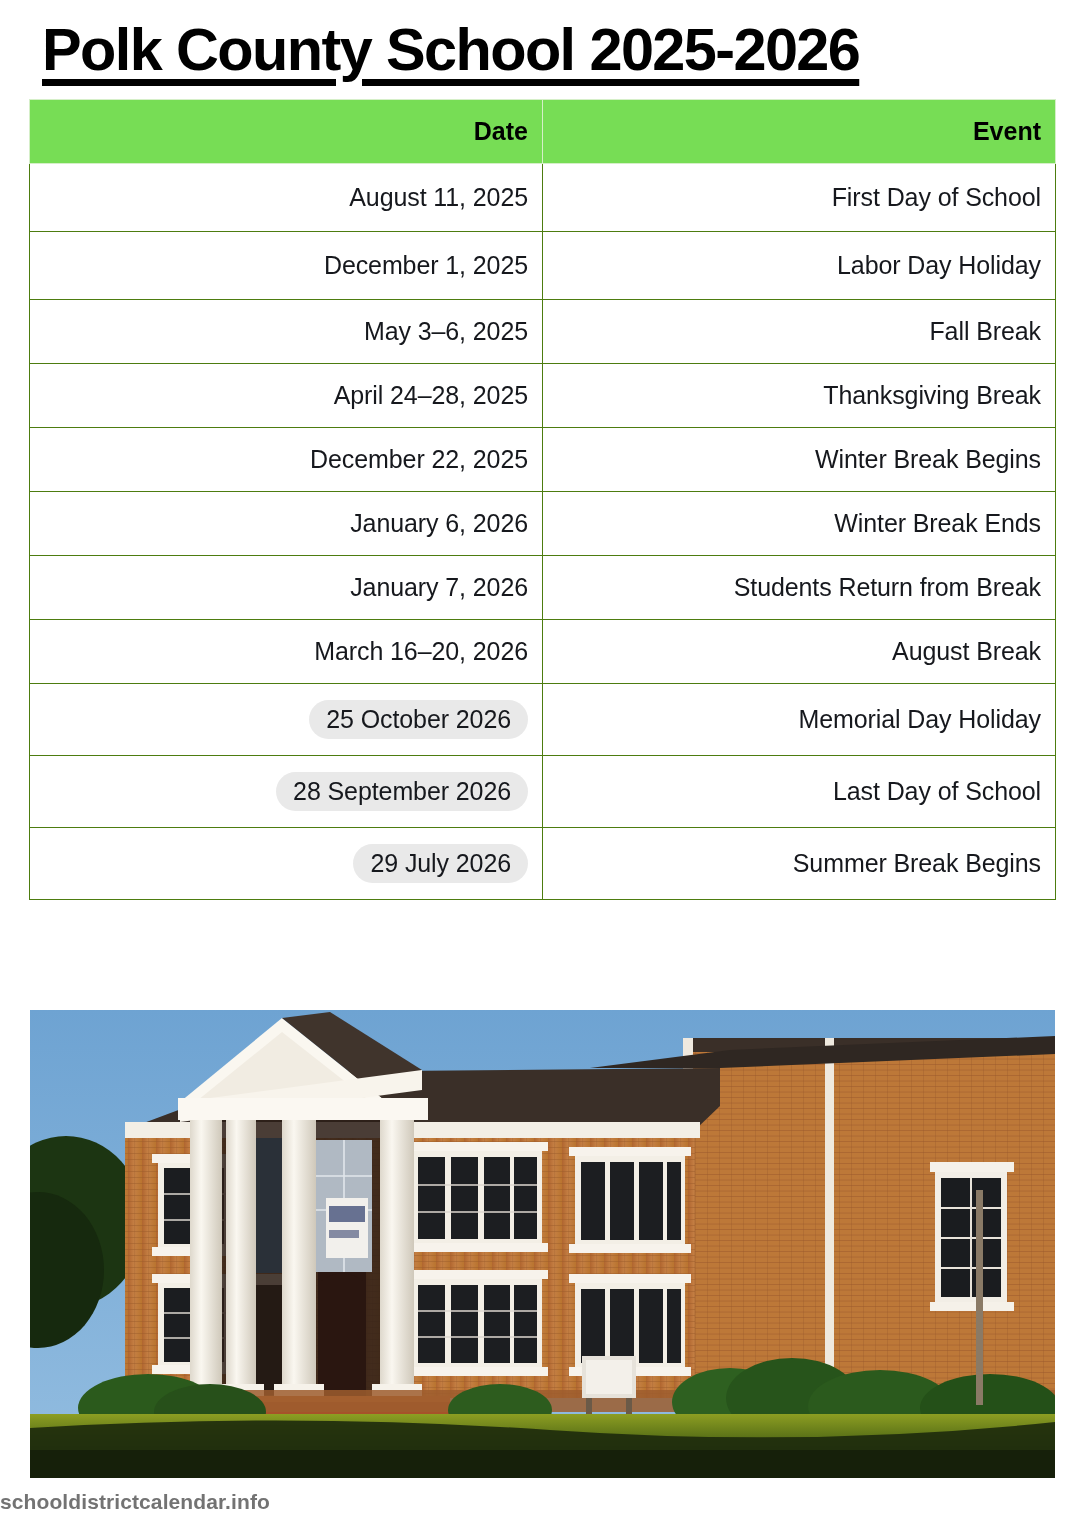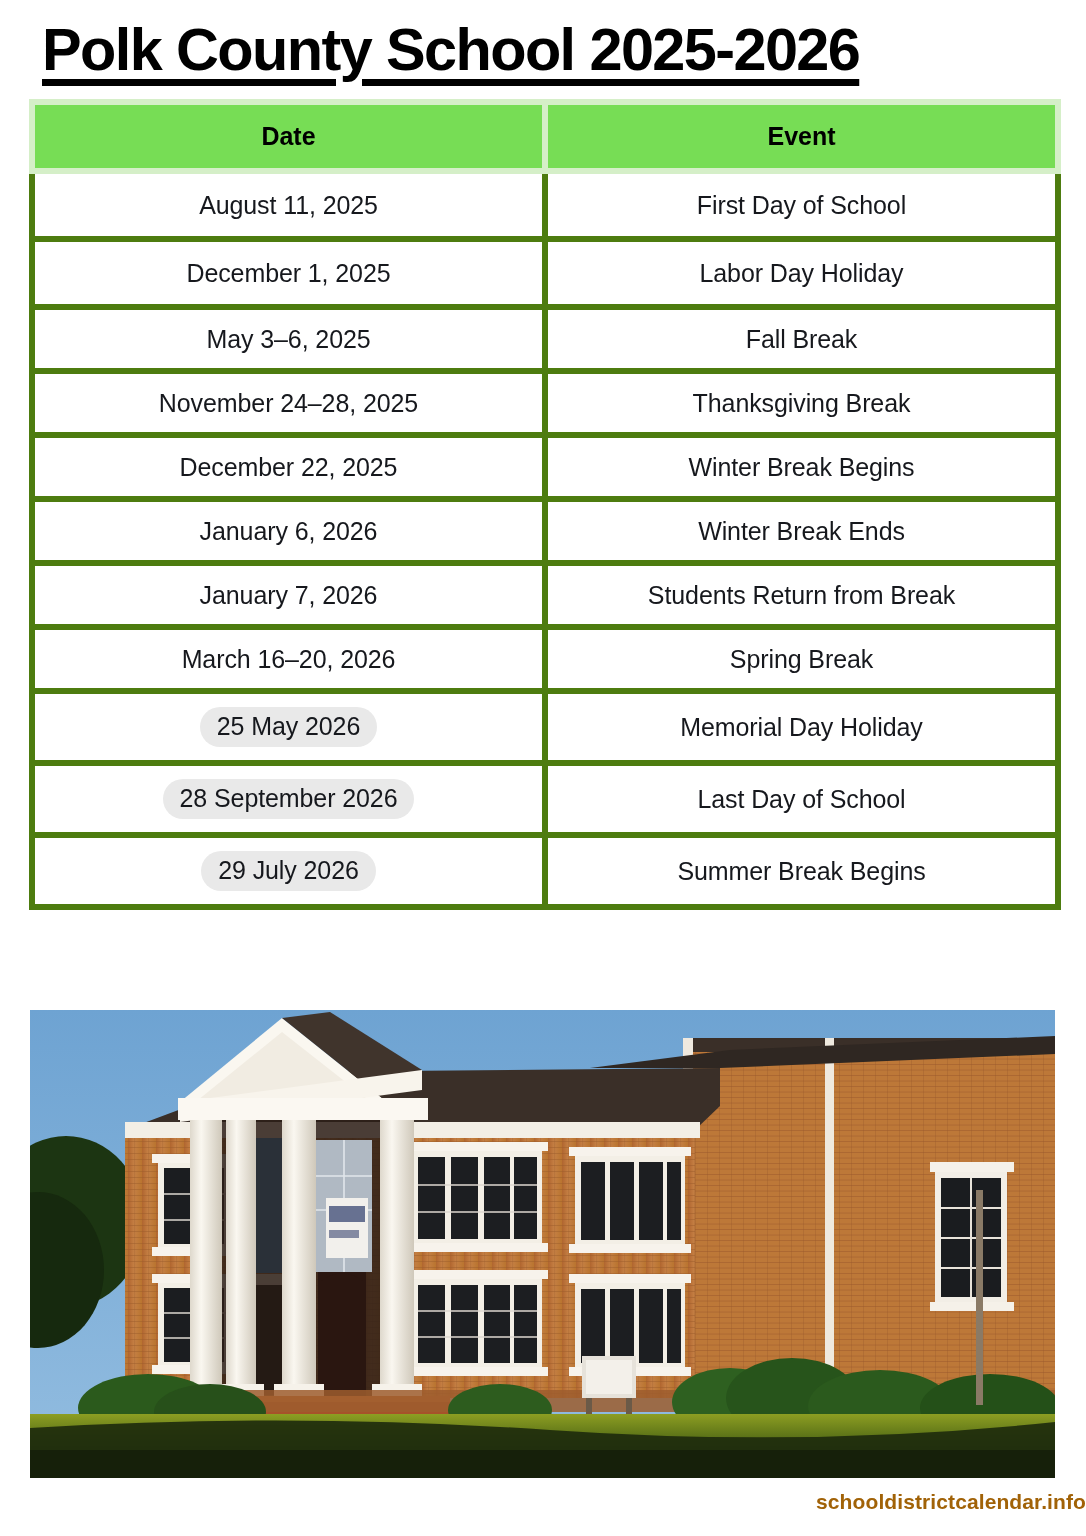--- a/index.html
+++ b/index.html
@@ -43,22 +43,22 @@
   .cal-table {
     position: absolute;
     left: 29px;
     top: 99px;
     width: 1026px;
     border-collapse: collapse;
     table-layout: fixed;
   }
   .cal-table th,
   .cal-table td {
-    border: 6px solid #4d7c0f;
-    text-align: center;
+    border: 1px solid #4d7c0f;
+    text-align: right;
     vertical-align: middle;
   }
   .cal-table thead th {
     background: #77dd55;
     color: #000000;
     font-size: 25px;
     font-weight: 700;
     padding: 17px 14px 17px 14px;
     height: 58px;
     border-color: #d5efc8;
@@ -96,25 +96,25 @@
     background: #7aacd6;
   }
   .photo svg { display: block; width: 100%; height: 100%; }
 
   
   .footer {
     position: absolute;
     left: 0;
     top: 1490px;
     width: 1086px;
-    text-align: right;
+    text-align: left;
     font-size: 21px;
     font-weight: 700;
     letter-spacing: 0.1px;
-    color: #a16207;
+    color: #737373;
   }
 </style>
 </head>
 <body>
 
 <div class="page">
 
   <div class="title-wrap">
     <h1 class="page-title">Polk County School 2025-2026</h1>
   </div>
@@ -137,41 +137,41 @@
       </tr>
       <tr>
         <td><span>December 1, 2025</span></td>
         <td>Labor Day Holiday</td>
       </tr>
       <tr class="compact">
         <td><span>May 3–6, 2025</span></td>
         <td>Fall Break</td>
       </tr>
       <tr class="compact">
-        <td><span>November 24–28, 2025</span></td>
+        <td><span>April 24–28, 2025</span></td>
         <td>Thanksgiving Break</td>
       </tr>
       <tr class="compact">
         <td><span>December 22, 2025</span></td>
         <td>Winter Break Begins</td>
       </tr>
       <tr class="compact">
         <td><span>January 6, 2026</span></td>
         <td>Winter Break Ends</td>
       </tr>
       <tr class="compact">
         <td><span>January 7, 2026</span></td>
         <td>Students Return from Break</td>
       </tr>
       <tr class="compact">
         <td><span>March 16–20, 2026</span></td>
-        <td>Spring Break</td>
+        <td>August Break</td>
       </tr>
       <tr class="pill-row">
-        <td><span class="date-pill">25 May 2026</span></td>
+        <td><span class="date-pill">25 October 2026</span></td>
         <td>Memorial Day Holiday</td>
       </tr>
       <tr class="pill-row">
         <td><span class="date-pill">28 September 2026</span></td>
         <td>Last Day of School</td>
       </tr>
       <tr class="pill-row">
         <td><span class="date-pill">29 July 2026</span></td>
         <td>Summer Break Begins</td>
       </tr>

